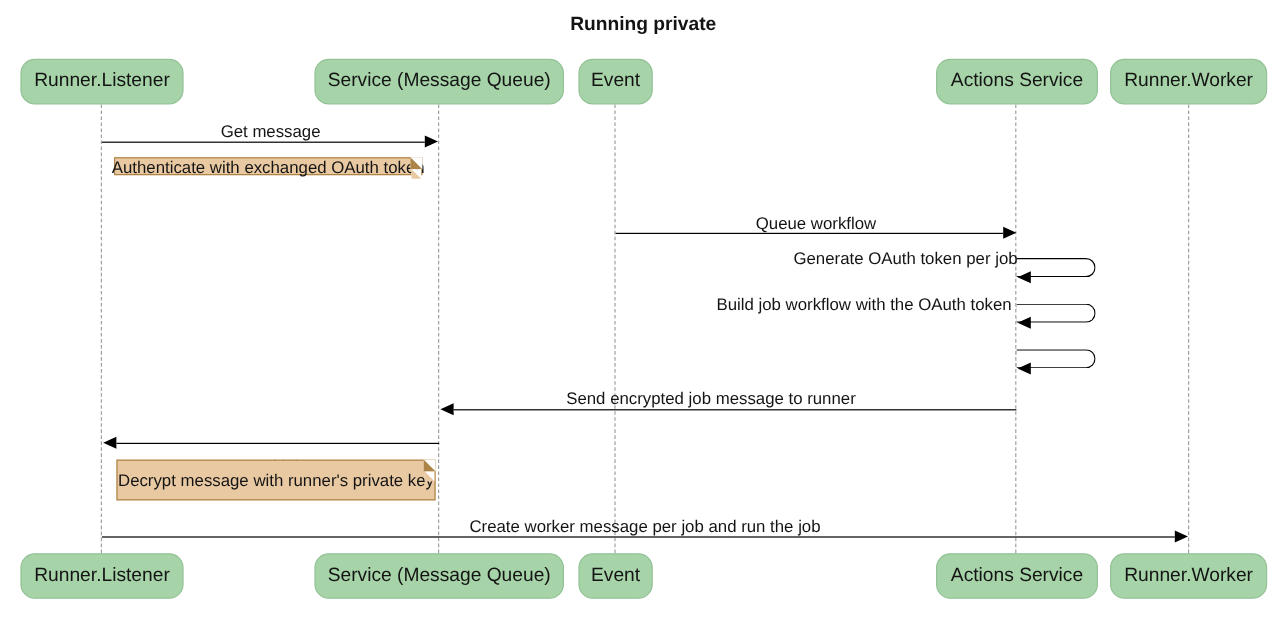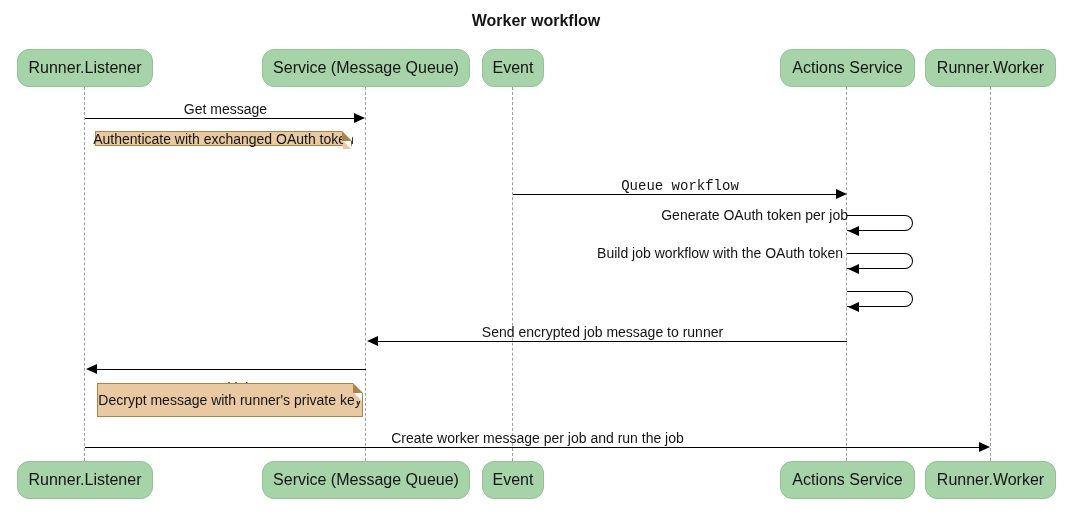--- a/index.html
+++ b/index.html
@@ -119,21 +119,21 @@
     width: 0; height: 0;
     border-top: 8px solid var(--bg-color);
     border-left: 8px solid var(--note-fill);
   }
 </style>
 </head>
 <body>
 
 <div class="diagram">
 
-  <div class="title">Worker workflow</div>
+  <div class="title">Running private</div>
 
   <div class="lifeline" style="left:84px;"></div>
   <div class="lifeline" style="left:365px;"></div>
   <div class="lifeline" style="left:512px;"></div>
   <div class="lifeline" style="left:846px;"></div>
   <div class="lifeline" style="left:990px;"></div>
 
   <div class="participant top" style="left:17px;width:136px;">Runner.Listener</div>
   <div class="participant top" style="left:262px;width:208px;">Service (Message Queue)</div>
   <div class="participant top" style="left:482px;width:62px;">Event</div>
@@ -144,36 +144,36 @@
   <div class="msg-line" style="left:85px;width:269px;top:118px;"></div>
   <div class="arrow-right" style="left:354px;top:113px;"></div>
 
   <div class="note" style="left:95px;top:131px;width:257px;height:15px;">
     <span class="note-fold">
         <span class="note-fold-inner"></span>
       </span>
     <span>Authenticate with exchanged OAuth token</span>
   </div>
 
-  <div class="msg-label" style="left:513px;width:334px;top:178px;font-family:Liberation Mono, monospace;">Queue workflow</div>
+  <div class="msg-label" style="left:513px;width:334px;top:178px;">Queue workflow</div>
   <div class="msg-line" style="left:513px;width:323px;top:194px;"></div>
   <div class="arrow-right" style="left:836px;top:189px;"></div>
 
   <div class="self-label" style="right:224px;top:207px;">Generate OAuth token per job</div>
   <div class="self-loop" style="left:847px;top:215px;"></div>
   <div class="arrow-left" style="left:848px;top:226px;"></div>
 
   <div class="self-label" style="right:229px;top:245px;">Build job workflow with the OAuth token</div>
   <div class="self-loop" style="left:847px;top:253px;"></div>
   <div class="arrow-left" style="left:848px;top:264px;"></div>
 
   <div class="self-loop" style="left:847px;top:291px;"></div>
   <div class="arrow-left" style="left:848px;top:302px;"></div>
 
-  <div class="msg-label" style="left:362px;width:481px;top:324px;">Send encrypted job message to runner</div>
+  <div class="msg-label" style="left:352px;width:481px;top:324px;">Send encrypted job message to runner</div>
   <div class="msg-line" style="left:378px;width:469px;top:341px;"></div>
   <div class="arrow-left" style="left:367px;top:336px;"></div>
 
   <div class="msg-label" style="left:85px;width:281px;top:352px;margin-top:28px;">Send job</div>
   <div class="msg-line" style="left:97px;width:269px;top:369px;"></div>
   <div class="arrow-left" style="left:86px;top:364px;"></div>
 
   <div class="note" style="left:97px;top:383px;width:266px;height:34px;">
     <span class="note-fold">
         <span class="note-fold-inner"></span>

